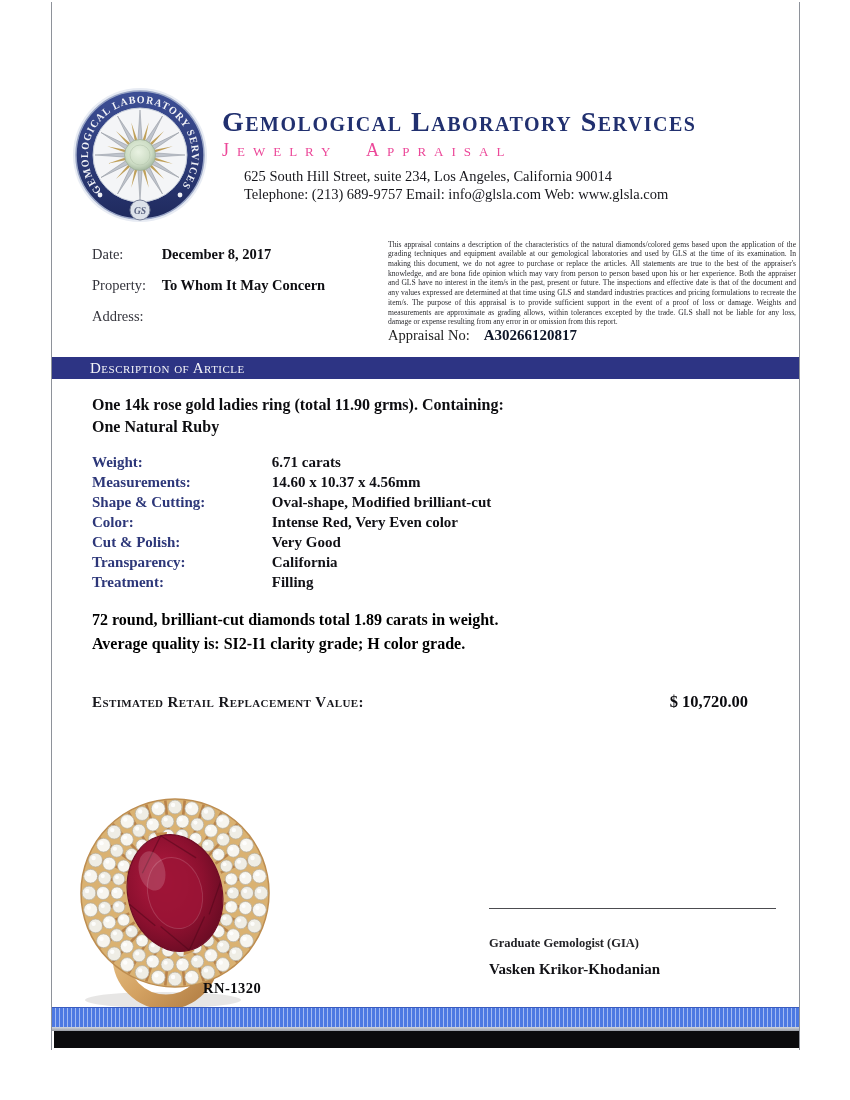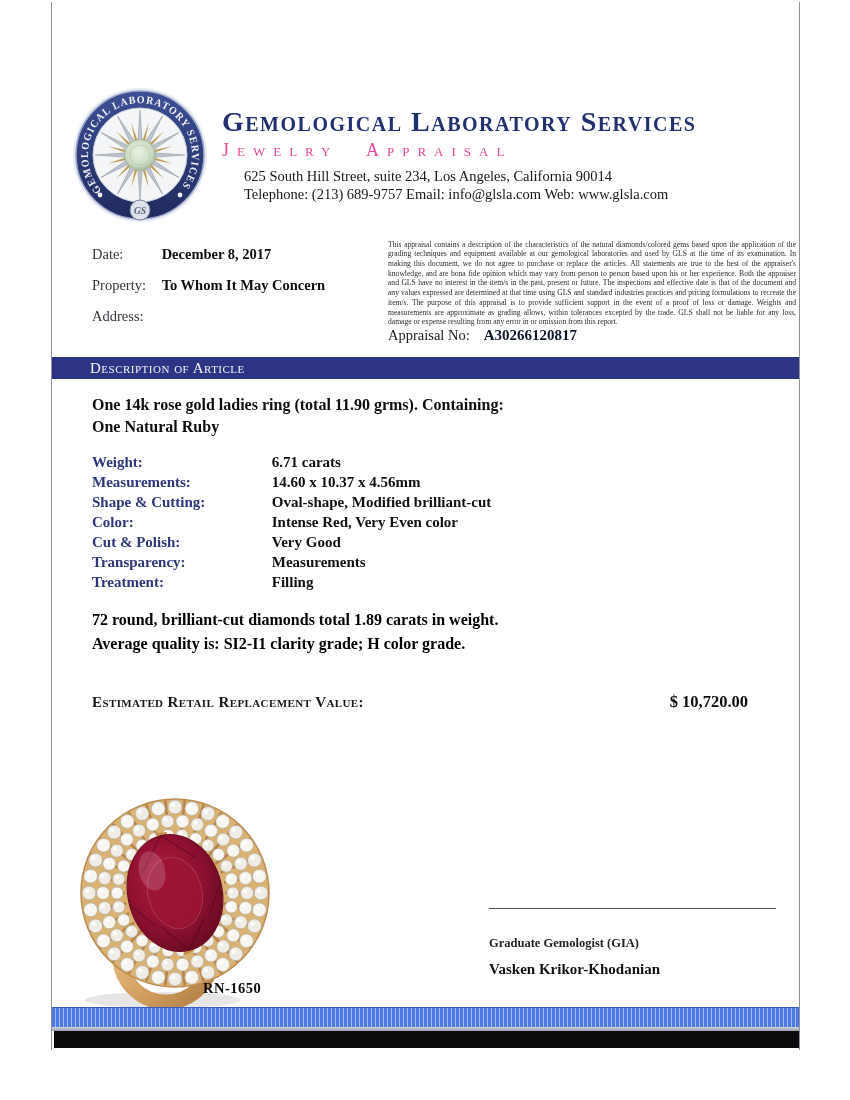--- a/index.html
+++ b/index.html
@@ -184,21 +184,21 @@
     <div class="spec-row">
       <span class="spec-label">Color:</span>
       <span class="spec-value">Intense Red, Very Even color</span>
     </div>
     <div class="spec-row">
       <span class="spec-label">Cut &amp; Polish:</span>
       <span class="spec-value">Very Good</span>
     </div>
     <div class="spec-row">
       <span class="spec-label">Transparency:</span>
-      <span class="spec-value">Measurements</span>
+      <span class="spec-value">California</span>
     </div>
     <div class="spec-row">
       <span class="spec-label">Treatment:</span>
       <span class="spec-value">Filling</span>
     </div>
   </div>
 
   <div class="diamonds">
     <div>72 round, brilliant-cut diamonds total 1.89 carats in weight.</div>
     <div>Average quality is: SI2-I1 clarity grade; H color grade.</div>
@@ -437,21 +437,21 @@
       </g>
     <g transform="rotate(-14 117 97)">
       <polygon points="112,34 124,36 117,52" fill="#c6904f"></polygon>
       <polygon points="110,160 122,158 116,143" fill="#c6904f"></polygon>
       <ellipse cx="117" cy="97" rx="47" ry="59" fill="url(#rubyGrad)" stroke="#6e0c26" stroke-width="1.2"></ellipse>
       <ellipse cx="117" cy="97" rx="27" ry="36" fill="#9c1436" opacity="0.85" stroke="rgba(255,255,255,0.18)" stroke-width="1"></ellipse>
       <path d="M 117 38 L 90 70 M 117 38 L 146 68 M 70 97 L 90 124 M 164 97 L 145 126 M 117 156 L 95 126 M 117 156 L 140 127" stroke="rgba(70,5,22,0.45)" stroke-width="1.3" fill="none"></path>
       <ellipse cx="100" cy="70" rx="13" ry="20" fill="rgba(255,255,255,0.16)"></ellipse>
     </g>
   </svg>
-  <div class="photo-ref">RN-1650</div>
+  <div class="photo-ref">RN-1320</div>
 
   <div class="sig-line"></div>
   <div class="sig-name">Vasken Krikor-Khodanian</div>
   <div class="sig-title">Graduate Gemologist (GIA)</div>
 
   <div class="stripe-band"></div>
   <div class="silver-strip"></div>
   <div class="black-band"></div>
 
 </div>

